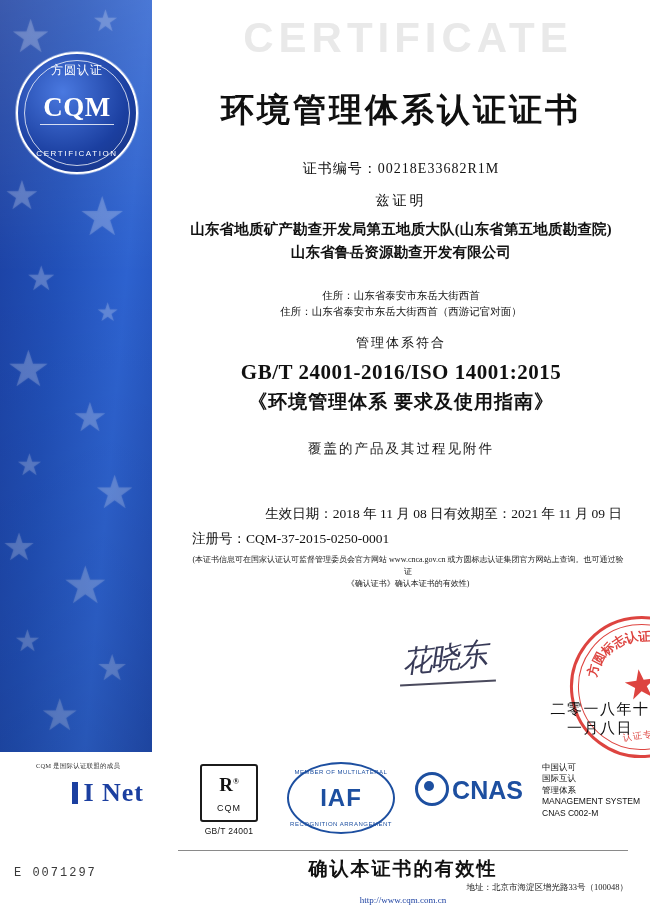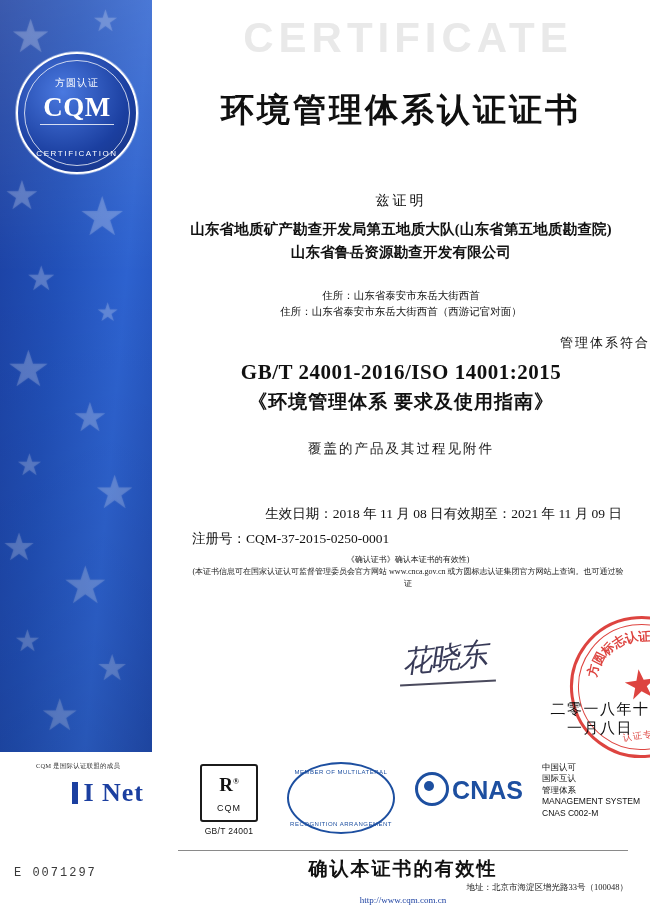--- a/index.html
+++ b/index.html
@@ -110,22 +110,22 @@
     text-align: center;
   }
   .cqm-emblem .ring {
     position: absolute;
     left: 6px; top: 6px; right: 6px; bottom: 6px;
     border: 1px solid rgba(255,255,255,0.75);
     border-radius: 50%;
   }
   .cqm-emblem .cn {
     position: absolute;
-    top: 22px; left: 0; width: 100%;
-    font-size: 10px;
+    top: 8px; left: 0; width: 100%;
+    font-size: 12px;
     letter-spacing: 1px;
     font-family: Liberation Sans, sans-serif;
   }
   .cqm-emblem .main {
     position: absolute;
     top: 38px; left: 0; width: 100%;
     font-size: 27px;
     font-weight: bold;
     font-family: "Liberation Serif", serif;
     letter-spacing: 0.5px;
@@ -227,21 +227,20 @@
     top: 305px;
     width: 100%;
     font-size: 10.5px;
   }
   .conform {
     position: absolute;
     top: 334px;
     width: 100%;
     font-size: 13px;
     letter-spacing: 2px;
-    text-align: right;
   }
   .standard {
     position: absolute;
     top: 360px;
     width: 100%;
     font-size: 21px;
     font-weight: bold;
     letter-spacing: 0.5px;
   }
   .standard-cn {
@@ -561,39 +560,40 @@
     <div class="cn">方圆认证</div>
     <div class="divider"></div>
     <div class="main">CQM</div>
     <div class="sub">CERTIFICATION</div>
   </div>
 
   <div class="watermark">CERTIFICATE</div>
 
   <div class="content">
     <div class="title">环境管理体系认证证书</div>
+    <div class="cert-no">证书编号：00218E33682R1M</div>
     <div class="hereby">兹证明</div>
     <div class="org1">山东省地质矿产勘查开发局第五地质大队(山东省第五地质勘查院)</div>
     <div class="org2">山东省鲁岳资源勘查开发有限公司</div>
     <div class="addr1">住所：山东省泰安市东岳大街西首</div>
     <div class="addr2">住所：山东省泰安市东岳大街西首（西游记官对面）</div>
     <div class="conform">管理体系符合</div>
     <div class="standard">GB/T 24001-2016/ISO 14001:2015</div>
     <div class="standard-cn">《环境管理体系 要求及使用指南》</div>
     <div class="scope">覆盖的产品及其过程见附件</div>
 
     <div class="dates">
       <span>生效日期：2018 年 11 月 08 日</span>
       <span>有效期至：2021 年 11 月 09 日</span>
     </div>
     <div class="reg-no">注册号：CQM-37-2015-0250-0001</div>
 
     <div class="fineprint">
+      <div>(本证书信息可在国家认证认可监督管理委员会官方网站 www.cnca.gov.cn 或方圆标志认证集团官方网站上查询。也可通过验证</div>
       <div>《确认证书》确认本证书的有效性)</div>
-      <div>(本证书信息可在国家认证认可监督管理委员会官方网站 www.cnca.gov.cn 或方圆标志认证集团官方网站上查询。也可通过验证</div>
     </div>
 
     <div class="signature">花晓东</div>
     <div class="sign-underline"></div>
 
     <div class="seal">
       <div class="seal-inner"></div>
       <div class="seal-star">★</div>
       <div class="seal-text">
         <span style="transform: rotate(-70deg) translate(0,-58px) rotate(0deg);">方</span>
@@ -615,20 +615,21 @@
       <div class="logo-rcqm">
         <div class="box">
           <div class="r"><span>R</span><sup>®</sup></div>
           <div class="cqm">CQM</div>
         </div>
         <div class="cap">GB/T 24001</div>
       </div>
 
       <div class="logo-iaf">
         <div class="iaf-top">MEMBER OF MULTILATERAL</div>
+        <div class="iaf-main">IAF</div>
         <div class="iaf-bot">RECOGNITION ARRANGEMENT</div>
       </div>
 
       <div class="logo-cnas">
         <span class="mark"></span><span class="word">CNAS</span>
       </div>
 
       <div class="cnas-text">
         <div>中国认可</div>
         <div>国际互认</div>

